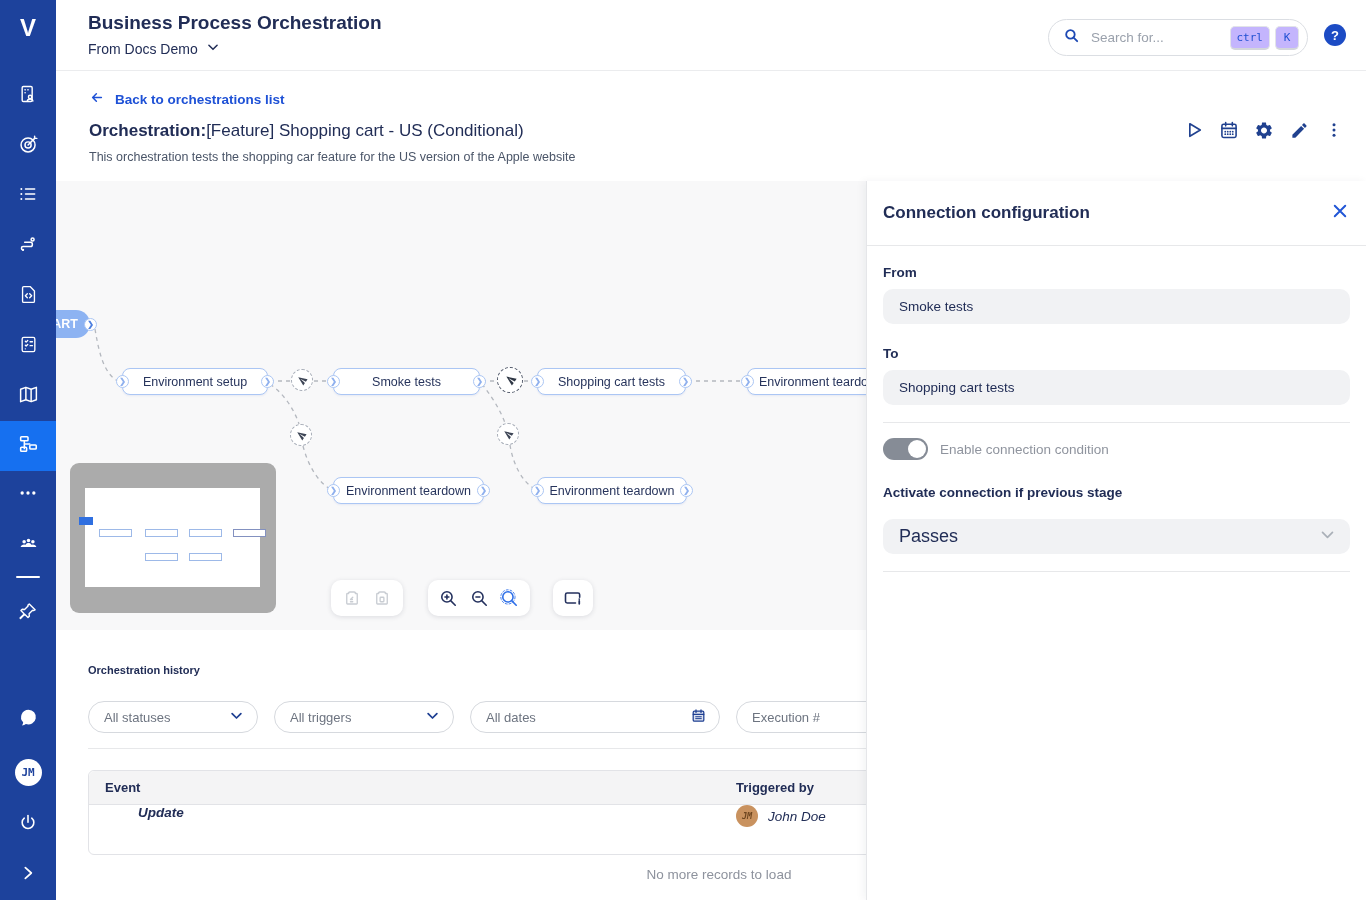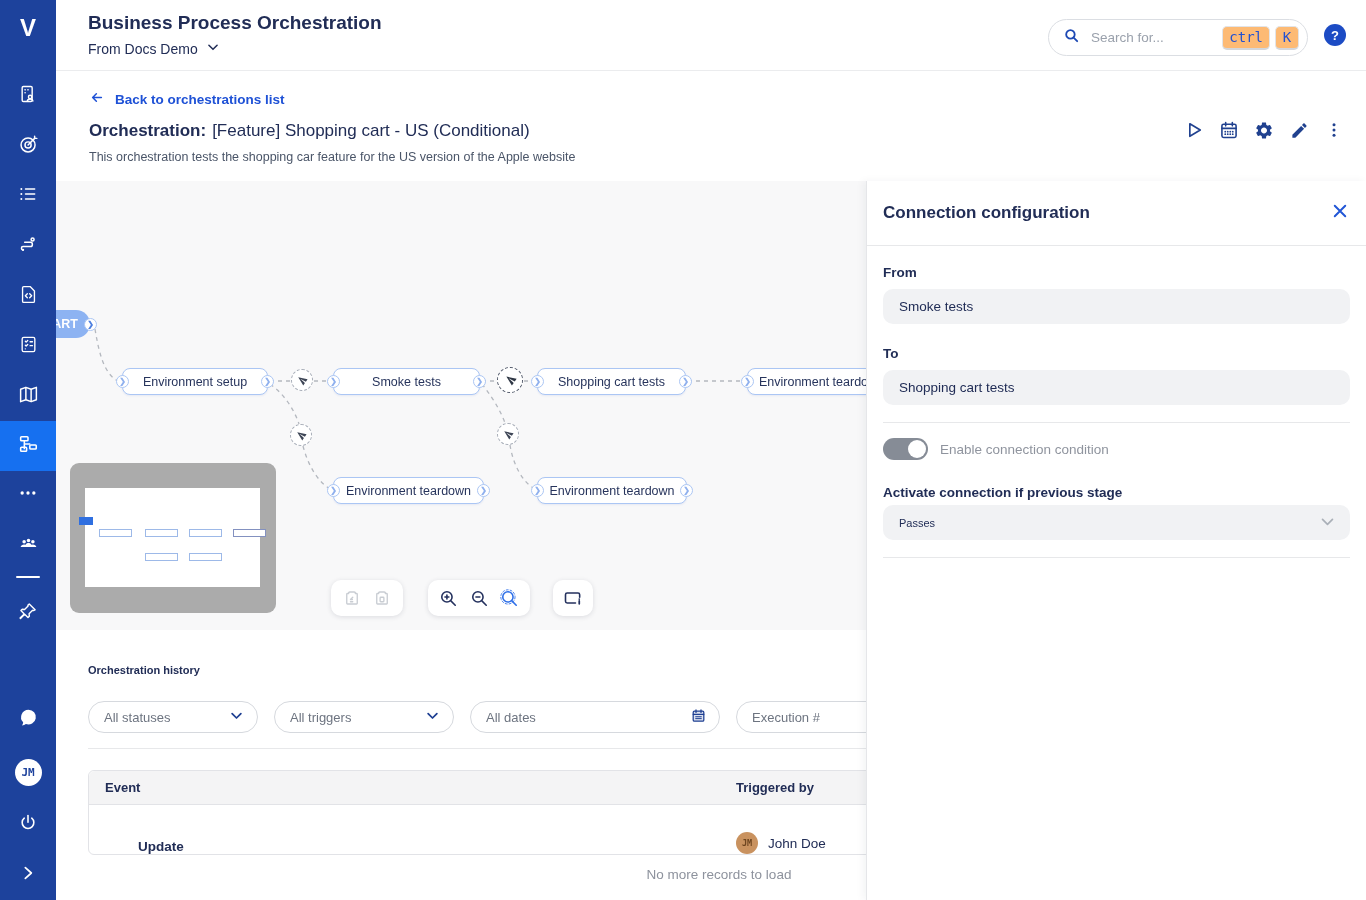--- a/index.html
+++ b/index.html
@@ -20,32 +20,32 @@
   
   .topbar{position:absolute;left:56px;top:0;width:1310px;height:71px;background:#fff;border-bottom:1px solid #ebecee;}
   .app-title{position:absolute;left:32px;top:12px;font-size:19px;font-weight:bold;color:#212d56;}
   .project-switch{position:absolute;left:32px;top:40px;display:flex;align-items:center;gap:8px;cursor:pointer;}
   .project-name{font-size:14px;color:#212d56;}
   .searchbar{position:absolute;left:992px;top:19px;width:260px;height:37px;border:1px solid #dbdee3;border-radius:19px;
     background:#fff;display:flex;align-items:center;padding:0 8px 0 14px;}
   .searchbar input{border:none;outline:none;flex:1;font-size:13.5px;color:#212d56;margin-left:9px;min-width:0;
     font-family:"Liberation Sans",sans-serif;background:transparent;}
   .searchbar input::placeholder{color:#9aa1ac;}
-  .kbd{background:#fdba74;border:1px solid #e2e4e8;border-bottom:2px solid #d3d6db;border-radius:5px;height:24px;
+  .kbd{background:#c4b5fd;border:1px solid #e2e4e8;border-bottom:2px solid #d3d6db;border-radius:5px;height:24px;
     min-width:24px;padding:0 6px;display:flex;align-items:center;justify-content:center;color:#2151d3;
-    font-family:"DejaVu Sans Mono",monospace;font-size:14px;}
+    font-family:"DejaVu Sans Mono",monospace;font-size:11px;}
   .help-btn{position:absolute;left:1268px;top:24px;width:22px;height:22px;border-radius:50%;background:#1c4bc4;
     color:#fff;font-size:13px;font-weight:bold;display:flex;align-items:center;justify-content:center;cursor:pointer;}
 
   
   .subheader{position:absolute;left:56px;top:71px;width:1310px;height:110px;background:#fff;}
   .back-link{position:absolute;left:32px;top:19px;display:flex;align-items:center;gap:9px;color:#1e51d6;
     font-size:13.5px;font-weight:bold;cursor:pointer;}
   .orch-title{position:absolute;left:33px;top:50px;font-size:17px;color:#212d56;}
-  .orch-title b{margin-right:6px;}
+  .orch-title b{}
   .orch-desc{position:absolute;left:33px;top:79px;font-size:12.5px;color:#4a5568;}
   .actions{position:absolute;right:22px;top:49px;display:flex;gap:15px;}
   .action-icon{width:20px;height:20px;color:#20418f;cursor:pointer;display:flex;align-items:center;justify-content:center;}
 
   
   .canvas{position:absolute;left:56px;top:181px;width:1310px;height:449px;background:#f8f8f9;overflow:hidden;}
   .edges{position:absolute;left:0;top:0;z-index:1;}
   .node{position:absolute;height:27px;background:#fff;border:1px solid #abc6f4;border-radius:8px;display:flex;
     align-items:center;justify-content:center;font-size:12.5px;color:#27345c;z-index:3;cursor:pointer;
     box-shadow:0 1px 2px rgba(30,64,175,.08);}
@@ -73,21 +73,21 @@
 
   
   .history-title{position:absolute;left:88px;top:655px;font-size:11px;font-weight:bold;color:#212d56;}
   .filter{position:absolute;top:701px;height:32px;border:1px solid #d6d9de;border-radius:16px;background:#fff;
     display:flex;align-items:center;justify-content:space-between;padding:0 13px 0 15px;font-size:13px;color:#6d7480;cursor:pointer;}
   .filters-divider{position:absolute;left:88px;top:748px;width:1262px;height:1px;background:#e7e8ea;}
   .htable{position:absolute;left:88px;top:770px;width:1262px;border:1px solid #e2e3e7;border-radius:6px;background:#fff;}
   .htable-head{height:34px;background:#f4f4f5;border-bottom:1px solid #e2e3e7;display:flex;align-items:center;
     font-size:13px;font-weight:bold;color:#212d56;border-radius:6px 6px 0 0;}
   .col-event{width:647px;padding-left:16px;}
-  .htable-row{height:49px;display:flex;align-items:flex-end;font-size:13.5px;color:#212d56;cursor:pointer;}
+  .htable-row{height:49px;display:flex;align-items:flex-start;font-size:13.5px;color:#212d56;cursor:pointer;font-style:italic;}
   .row-event{width:647px;padding-left:49px;font-weight:bold;}
   .row-user{display:flex;align-items:center;gap:10px;}
   .user-avatar{width:22px;height:22px;border-radius:50%;background:#c9925f;color:#6e4620;display:flex;align-items:center;
     justify-content:center;font-family:"DejaVu Sans Mono",monospace;font-size:8.5px;font-weight:bold;}
   .empty-text{position:absolute;left:88px;top:867px;width:1262px;text-align:center;font-size:13.5px;color:#8d929d;}
 
   
   .panel{position:absolute;left:866px;top:181px;width:500px;height:719px;background:#fff;border-left:1px solid #e5e6e9;
     box-shadow:-3px 0 8px rgba(20,30,60,.05);z-index:40;}
   .panel-header{height:65px;border-bottom:1px solid #e7e8ea;display:flex;align-items:center;justify-content:space-between;
@@ -95,22 +95,22 @@
   .panel-title{font-size:17px;font-weight:bold;color:#212d56;}
   .panel-body{padding:0 16px;}
   .field-label{font-size:13.5px;font-weight:bold;color:#212d56;margin-top:19px;}
   .field-input{margin-top:9px;height:35px;background:#f1f2f4;border-radius:10px;display:flex;align-items:center;
     padding:0 16px;font-size:13.5px;color:#212d56;}
   .panel-divider{height:1px;background:#e7e8ea;margin-top:17px;}
   .toggle-row{display:flex;align-items:center;margin-top:15px;}
   .toggle{width:45px;height:22px;border-radius:11px;background:#868c96;position:relative;cursor:pointer;flex:0 0 auto;}
   .toggle-knob{position:absolute;right:2px;top:2px;width:18px;height:18px;border-radius:50%;background:#fff;}
   .toggle-label{margin-left:12px;font-size:13.5px;color:#8f949e;}
-  .select-input{margin-top:5px;height:35px;background:#f1f2f4;border-radius:10px;display:flex;align-items:center;
-    justify-content:space-between;padding:0 14px 0 16px;font-size:11px;color:#212d56;cursor:pointer;}
+  .select-input{margin-top:19px;height:35px;background:#f1f2f4;border-radius:10px;display:flex;align-items:center;
+    justify-content:space-between;padding:0 14px 0 16px;font-size:18px;color:#212d56;cursor:pointer;}
 </style>
 </head>
 <body>
 
 <aside class="sidebar">
   <div class="logo">
       <span>V</span>
     </div>
 
   <div class="sb-item" style="top:76px">

